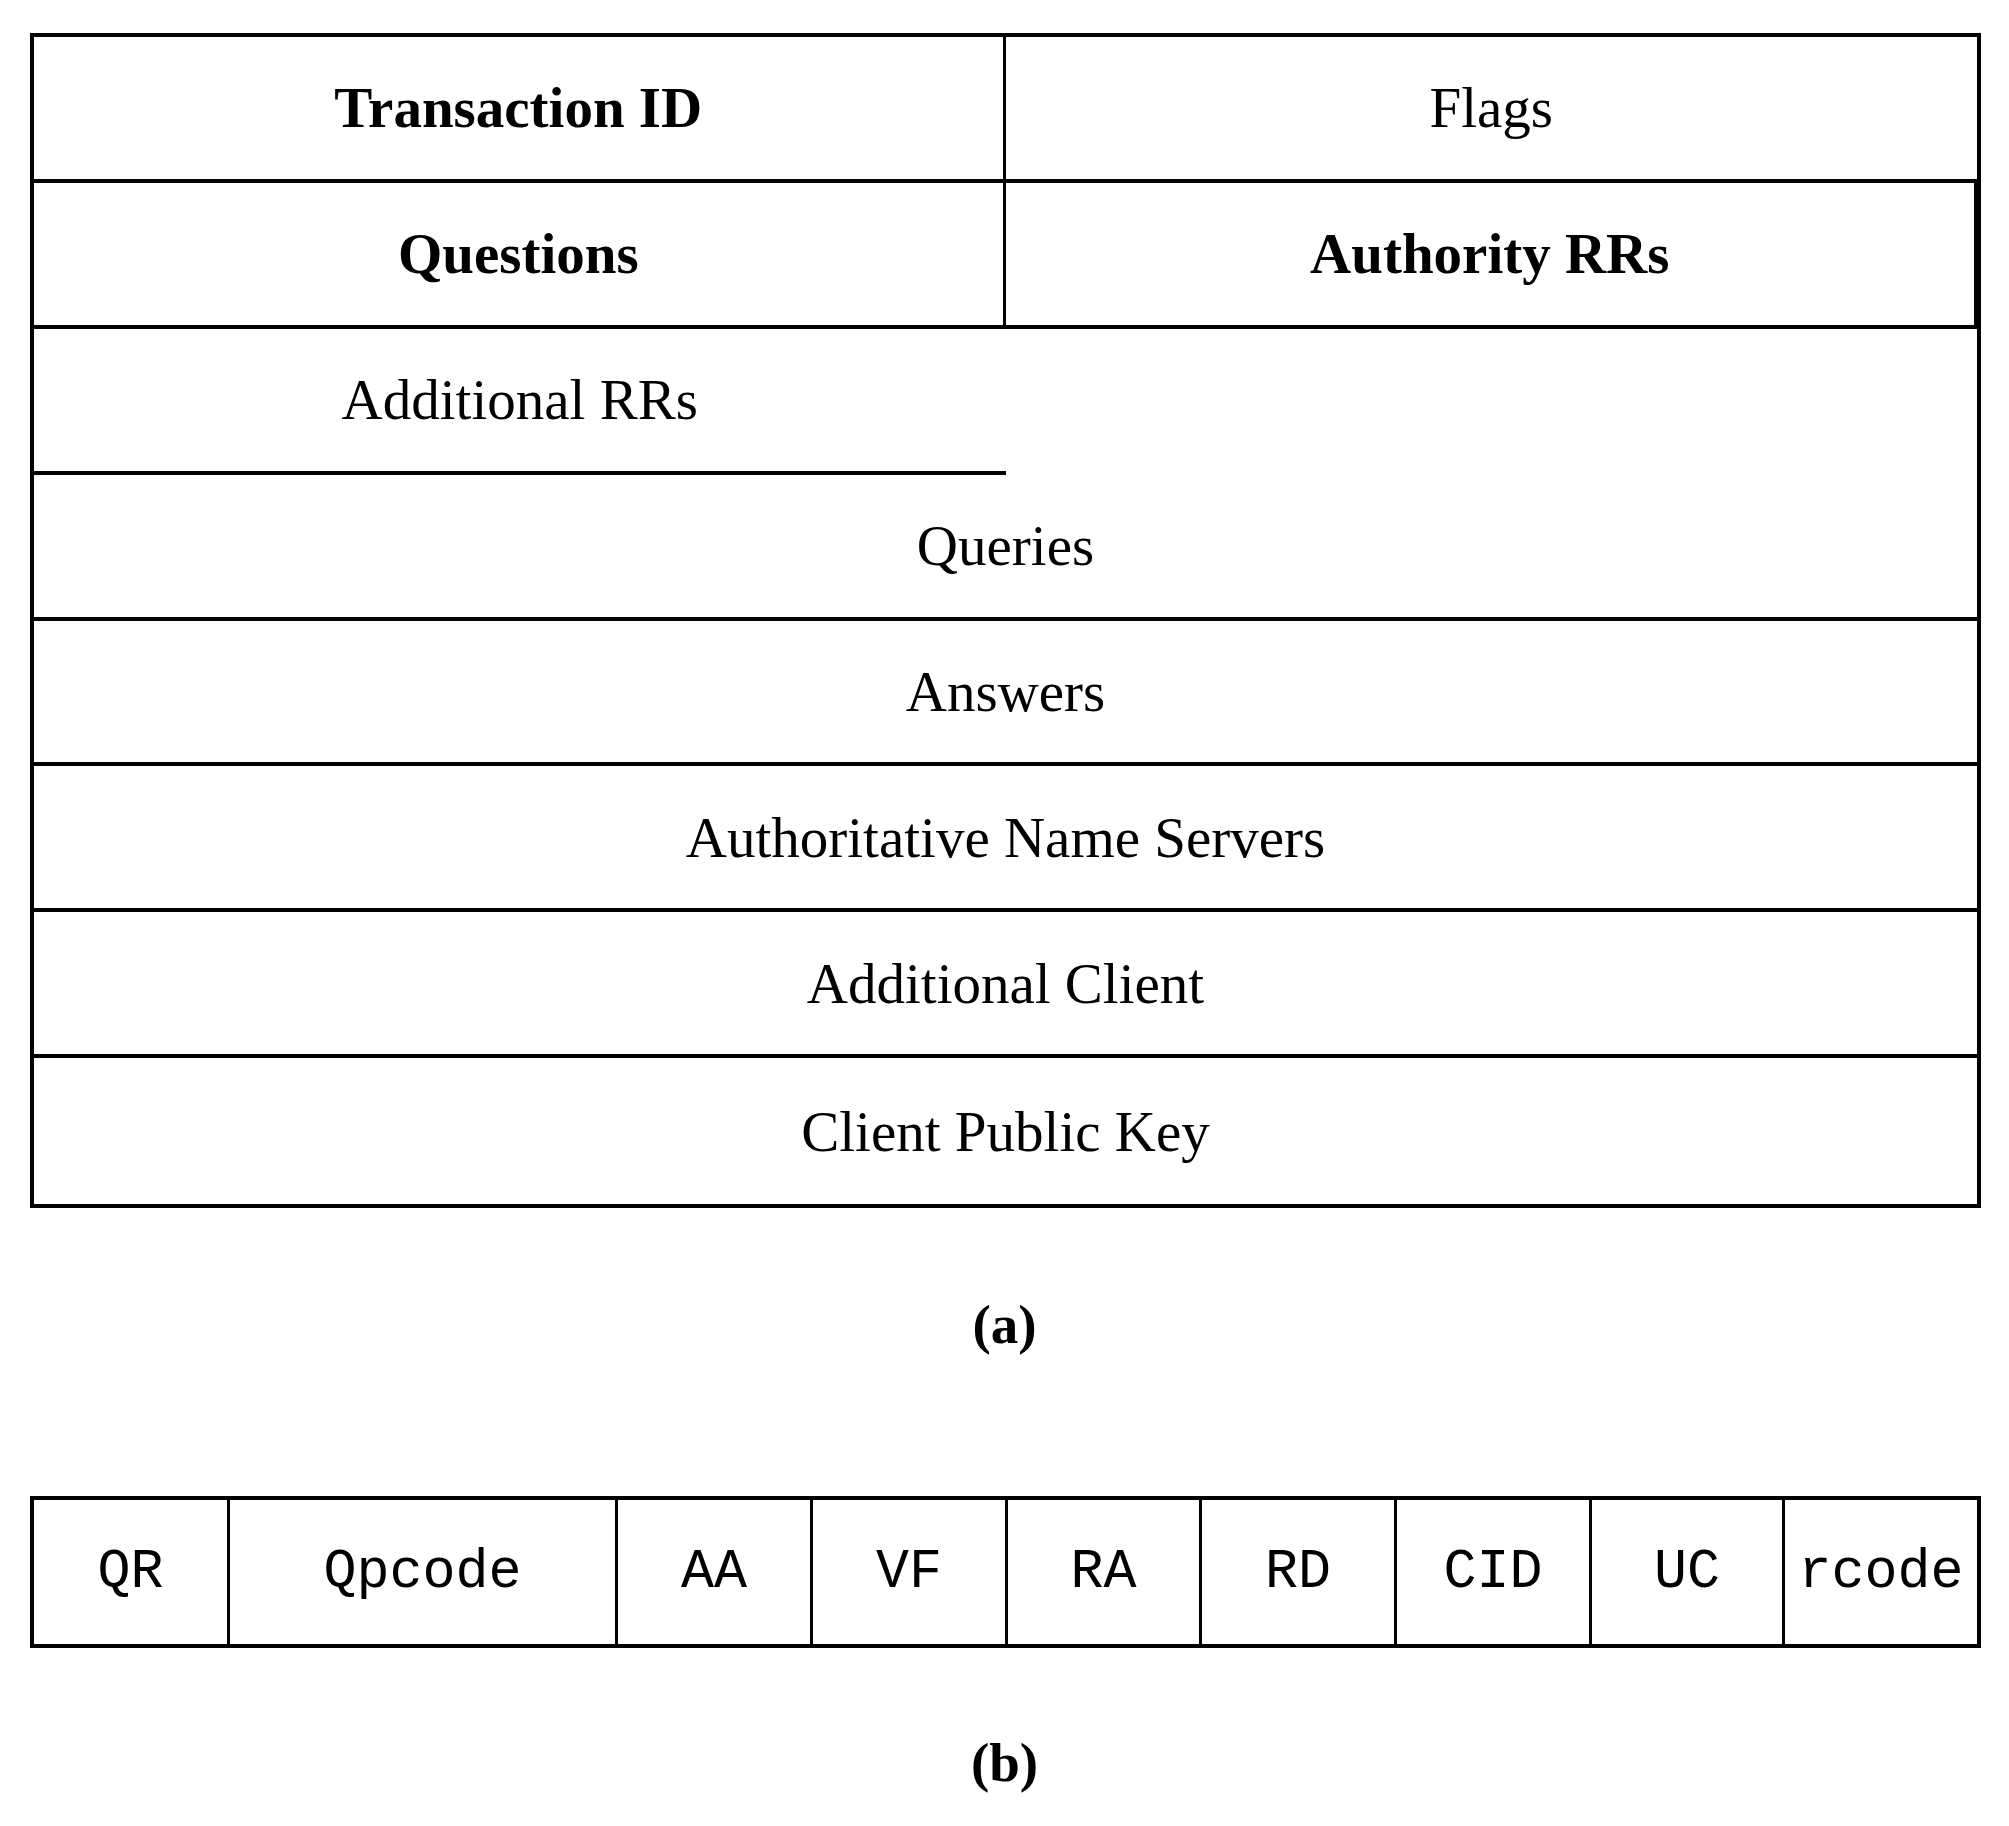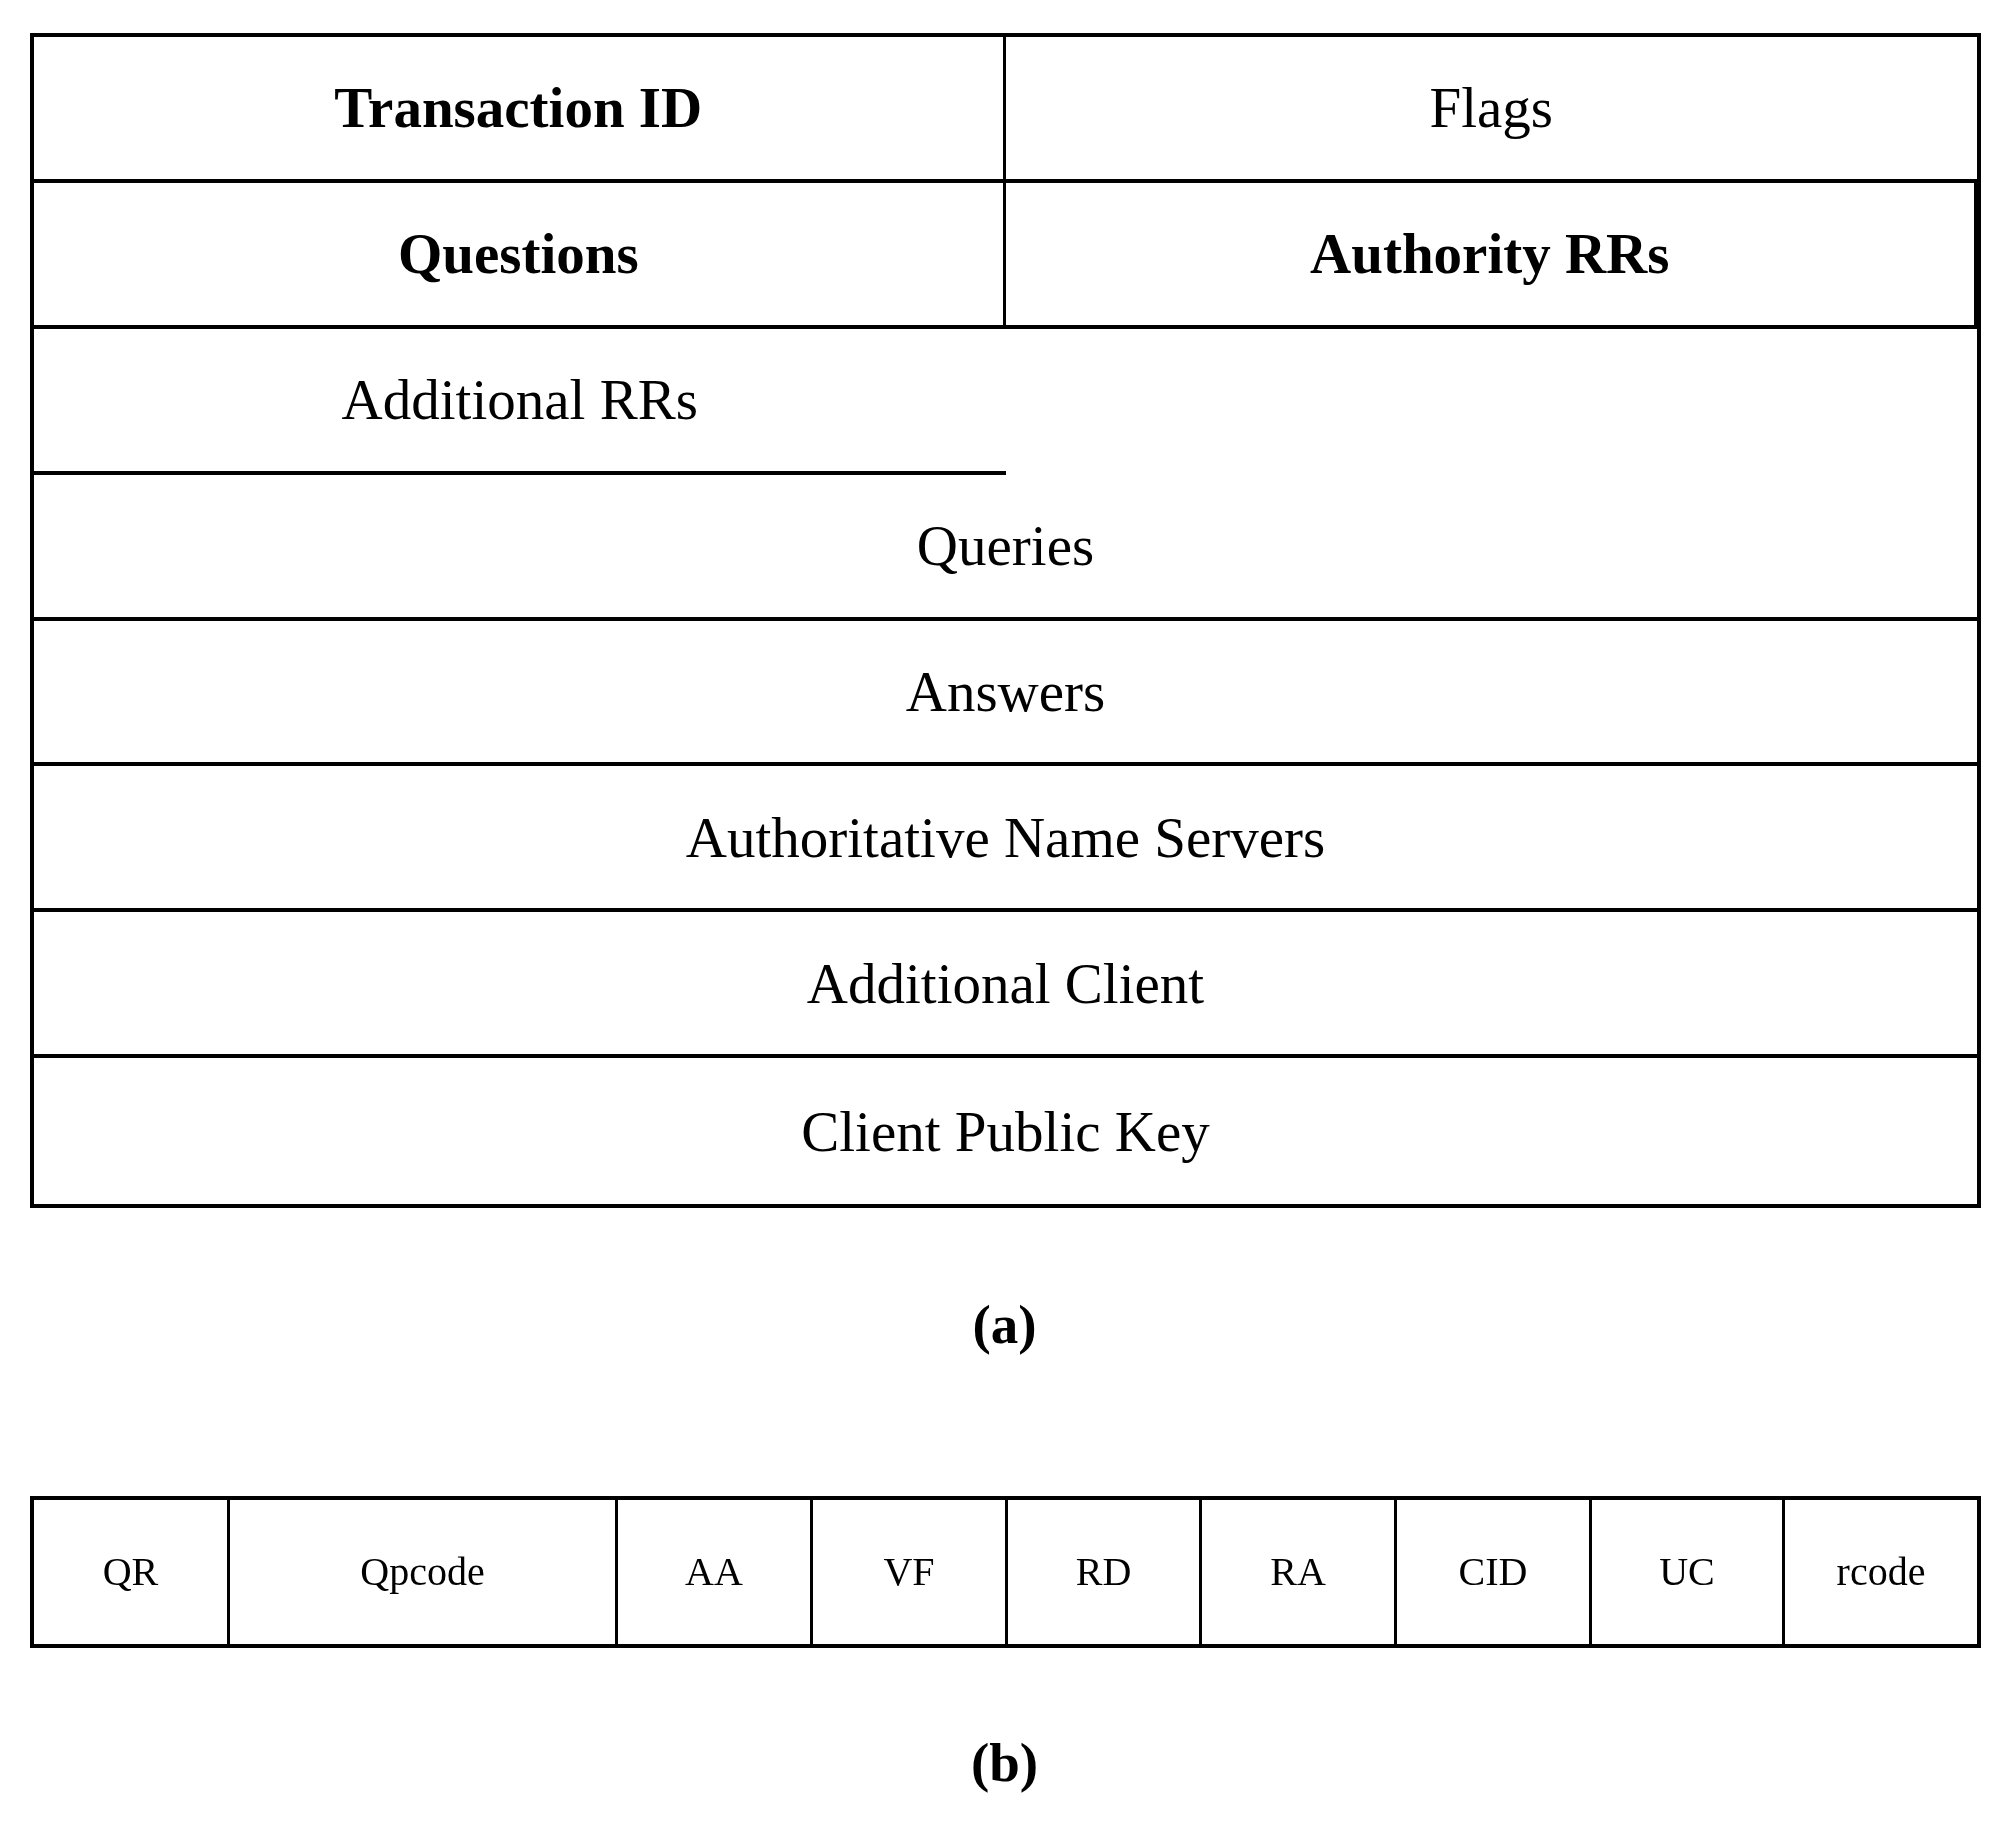--- a/index.html
+++ b/index.html
@@ -57,21 +57,22 @@
       left: 30px;
       top: 1496px;
       width: 1951px;
       height: 152px;
       display: grid;
       grid-template-columns: 196px 388px 195px 195px 194px 195px 195px 193px 1fr;
       grid-template-rows: 1fr;
     }
     #table-b .cell {
       border-right: 3.1px solid #000;
-      font-size: 40px;
+      font-size: 55px;
+      font-family: Liberation Mono, monospace;
     }
     #table-b .cell:last-child {
       border-right: none;
     }
     .caption {
       position: absolute;
       left: 0;
       width: 2009px;
       text-align: center;
       font-weight: bold;
@@ -100,21 +101,21 @@
   <div class="cell full last-row">Client Public Key</div>
 </div>
 
 <div id="caption-a" class="caption">(a)</div>
 
 <div id="table-b" class="tbl">
   <div class="cell">QR</div>
   <div class="cell">Qpcode</div>
   <div class="cell">AA</div>
   <div class="cell">VF</div>
+  <div class="cell">RA</div>
   <div class="cell">RD</div>
-  <div class="cell">RA</div>
   <div class="cell">CID</div>
   <div class="cell">UC</div>
   <div class="cell">rcode</div>
 </div>
 
 <div id="caption-b" class="caption">(b)</div>
 
 
 </body></html>

